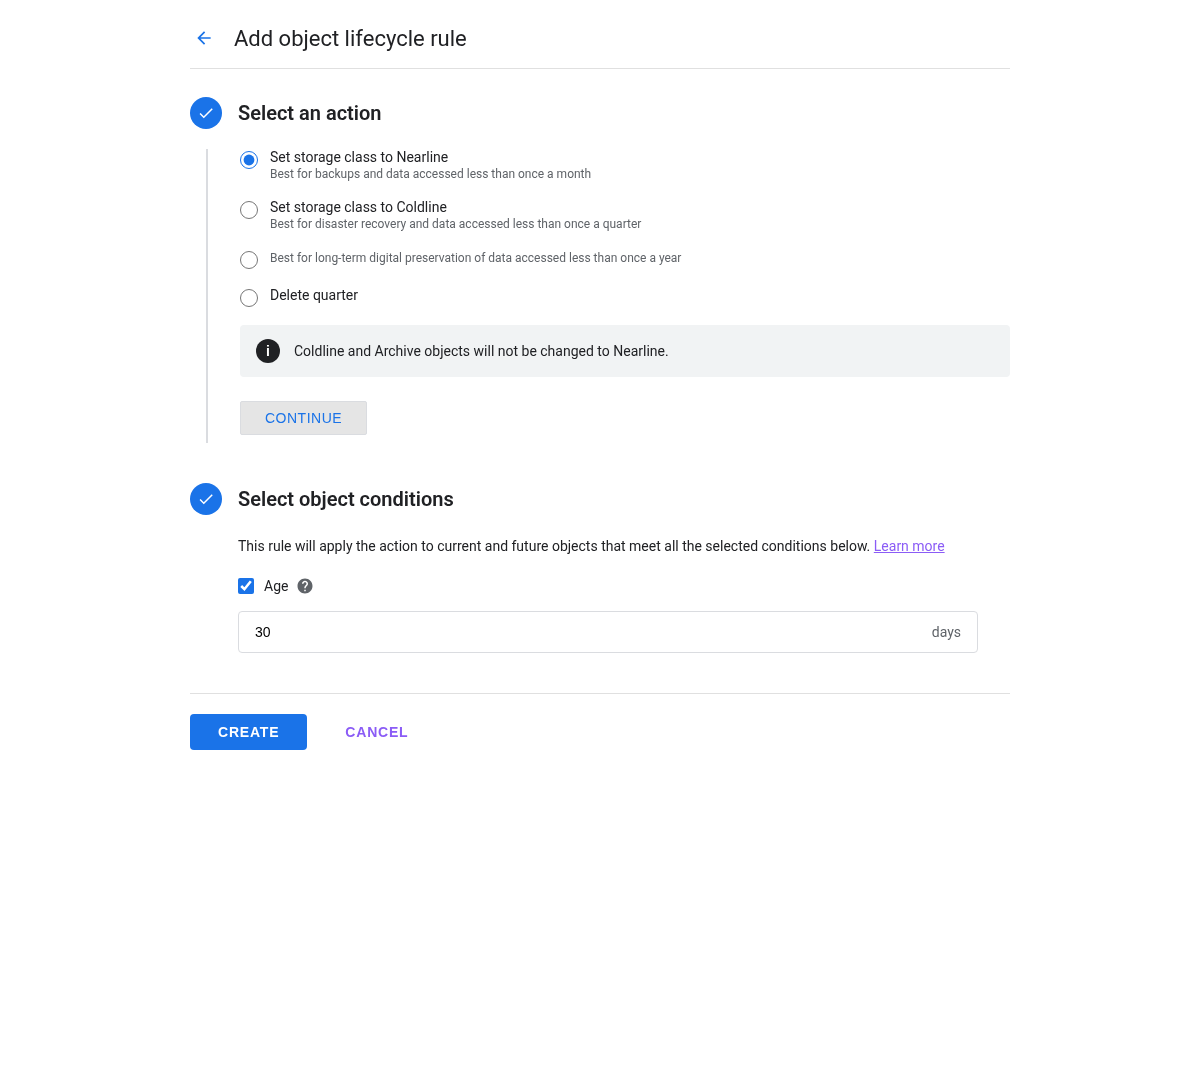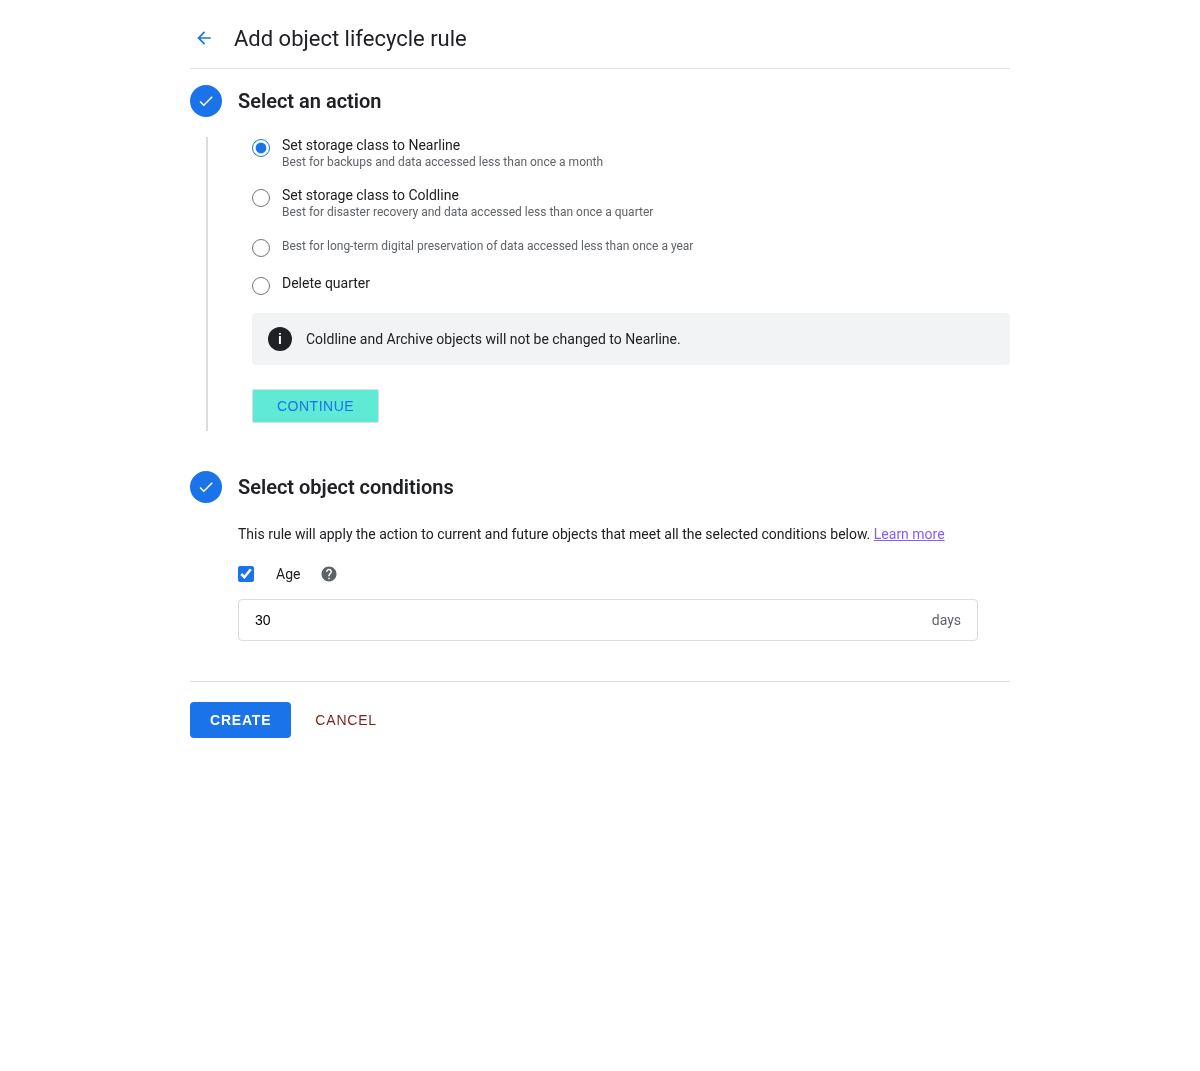--- a/index.html
+++ b/index.html
@@ -12,21 +12,21 @@
     .page-container {
       max-width: 900px;
       margin: 0 auto;
       padding: 0 40px;
     }
     .header {
       display: flex;
       align-items: center;
       padding: 24px 0 16px 0;
       border-bottom: 1px solid #e0e0e0;
-      margin-bottom: 16px;
+      margin-bottom: 28px;
     }
     .back-btn {
       background: none;
       border: none;
       cursor: pointer;
       color: #1a73e8;
       margin-right: 16px;
       font-size: 20px;
       display: flex;
       align-items: center;
@@ -64,21 +64,21 @@
     }
     .section-title {
       font-size: 20px;
       font-weight: 600;
       color: #202124;
     }
 
     
     .section-content {
       margin-left: 16px;
-      padding-left: 44px;
+      padding-left: 32px;
       border-left: 2px solid #dadce0;
     }
 
     
     .radio-option {
       display: flex;
       align-items: flex-start;
       margin-bottom: 18px;
       cursor: pointer;
     }
@@ -122,21 +122,21 @@
       margin-right: 14px;
       flex-shrink: 0;
     }
     .info-text {
       font-size: 14px;
       color: #202124;
     }
 
     
     .continue-btn {
-      background: #5eead4;
+      background: #e5e5e5;
       border: 1px solid #dadce0;
       color: #1a73e8;
       font-size: 14px;
       font-weight: 500;
       letter-spacing: 0.5px;
       padding: 8px 24px;
       cursor: pointer;
       text-transform: uppercase;
       border-radius: 2px;
       margin-bottom: 8px;
@@ -157,21 +157,20 @@
       cursor: pointer;
     }
 
     
     .checkbox-row {
       display: flex;
       align-items: center;
       margin-left: 16px;
       padding-left: 32px;
       margin-bottom: 16px;
-      gap: 12px;
     }
     .checkbox-row input[type="checkbox"] {
       width: 16px;
       height: 16px;
       accent-color: #1a73e8;
       cursor: pointer;
       margin-right: 10px;
     }
     .checkbox-label {
       font-size: 14px;
@@ -223,35 +222,36 @@
       align-items: center;
       gap: 16px;
     }
     .create-btn {
       background: #1a73e8;
       color: #fff;
       border: none;
       font-size: 14px;
       font-weight: 600;
       letter-spacing: 0.8px;
-      padding: 10px 20px;
+      padding: 10px 28px;
       cursor: pointer;
       text-transform: uppercase;
       border-radius: 4px;
     }
     .cancel-btn {
       background: none;
       border: none;
-      color: #7f1d1d;
-      font-size: 14px;
-      font-weight: 400;
+      color: #8b5cf6;
+      font-size: 14px;
+      font-weight: 700;
       letter-spacing: 0.8px;
       text-transform: uppercase;
       cursor: pointer;
       padding: 10px 8px;
+      margin-left: 14px;
     }
   </style>
 </head>
 <body>
 
 <div class="page-container">
 
   <div class="header">
     <button class="back-btn">
       <svg width="20" height="20" viewBox="0 0 24 24" fill="#1a73e8">

